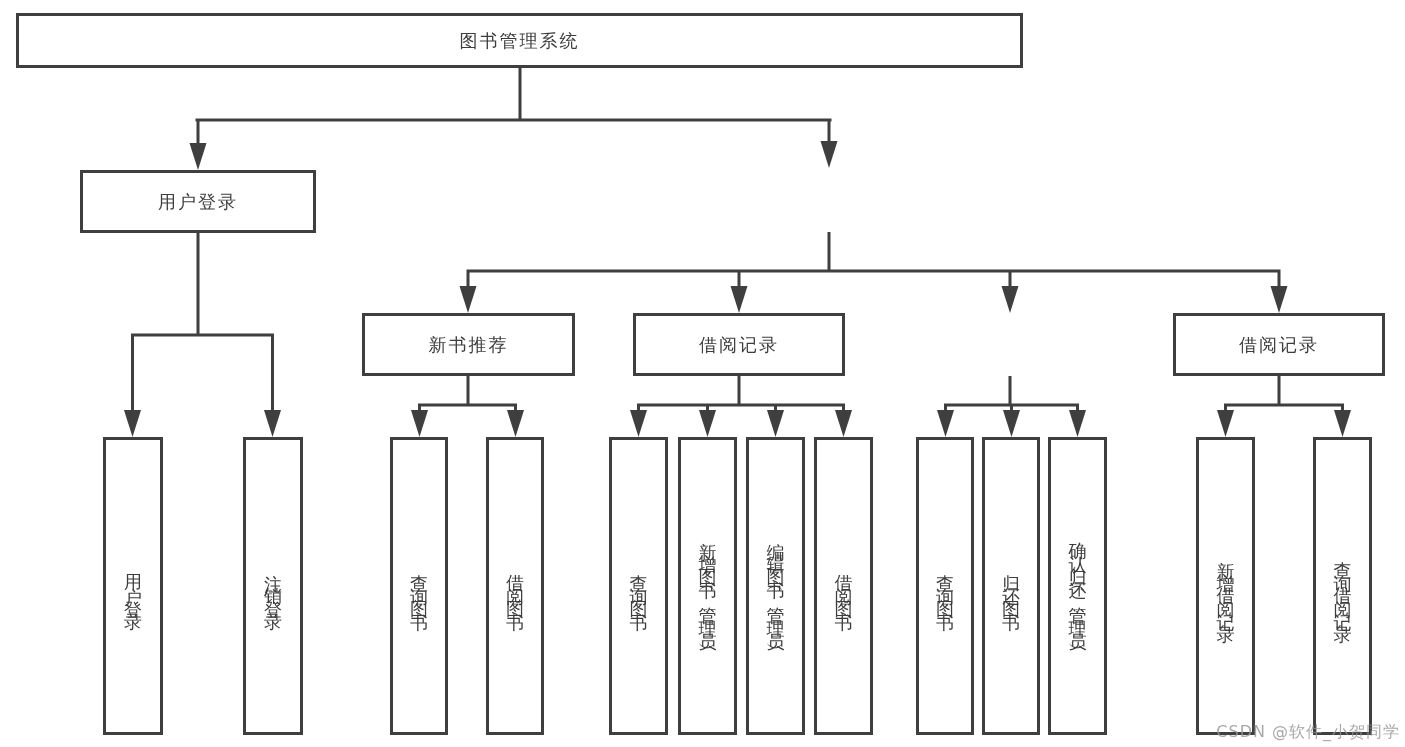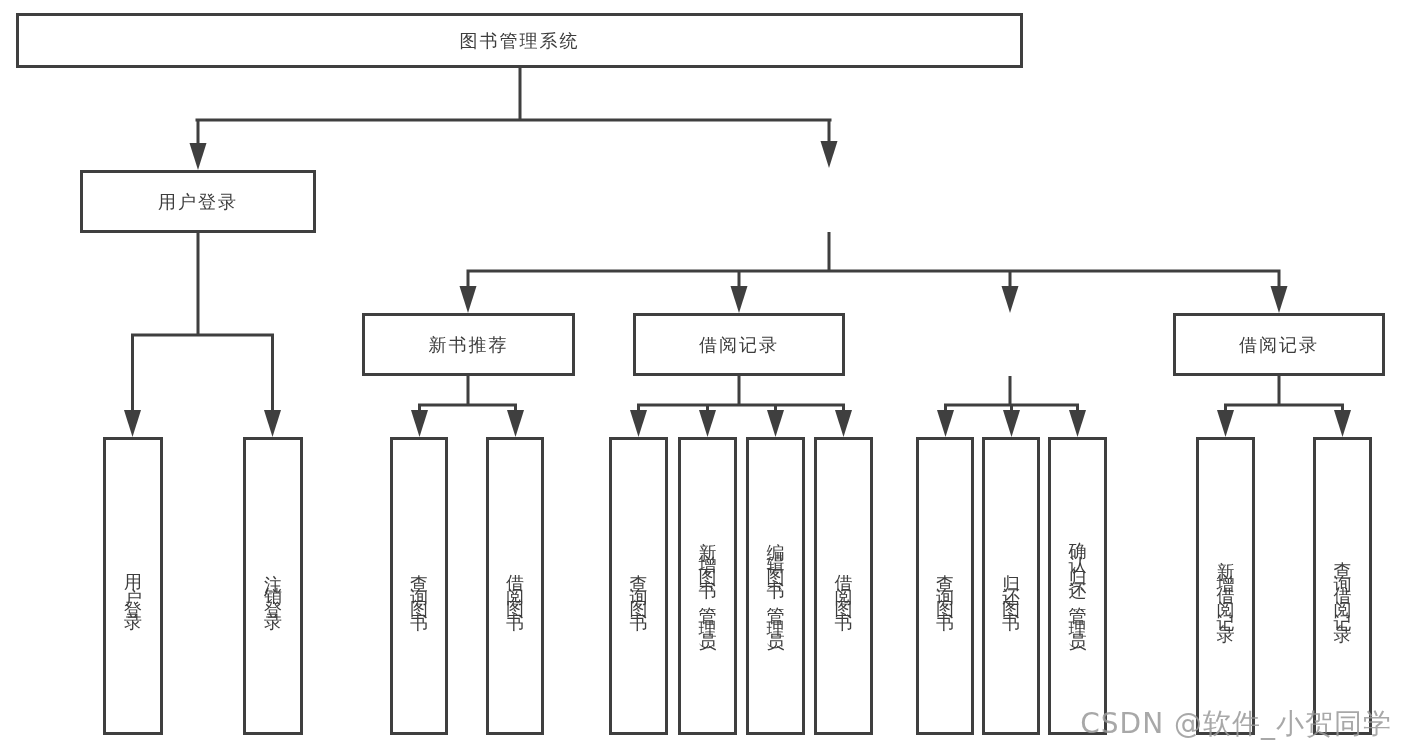--- a/index.html
+++ b/index.html
@@ -32,22 +32,22 @@
   .vnode{font-size:18px;}
   .vlabel{
     writing-mode:vertical-rl;
     text-orientation:upright;
     letter-spacing:13px;
     line-height:1;
     white-space:nowrap;
   }
   .watermark{
     position:absolute;
-    right:13px;bottom:4px;
-    font-size:28px;
+    right:5px;bottom:4px;
+    font-size:16px;
     color:var(--watermark);
     opacity:.85;
     letter-spacing:1px;
     white-space:nowrap;
     z-index:5;
   }
 </style>
 </head>
 <body>
 

